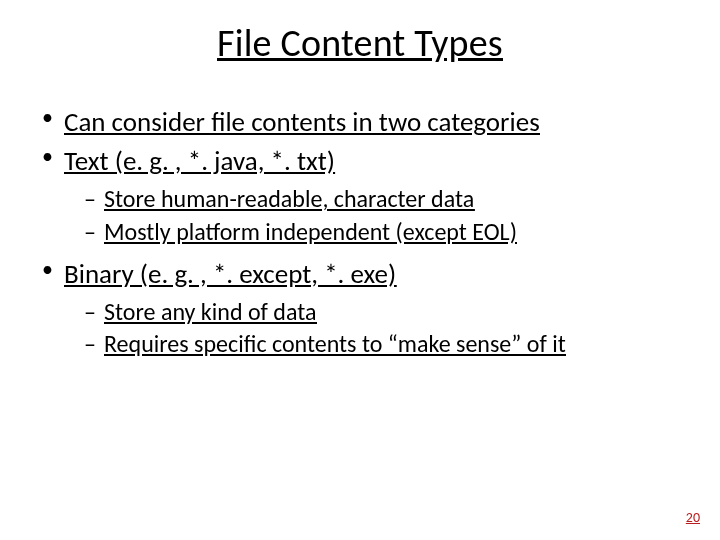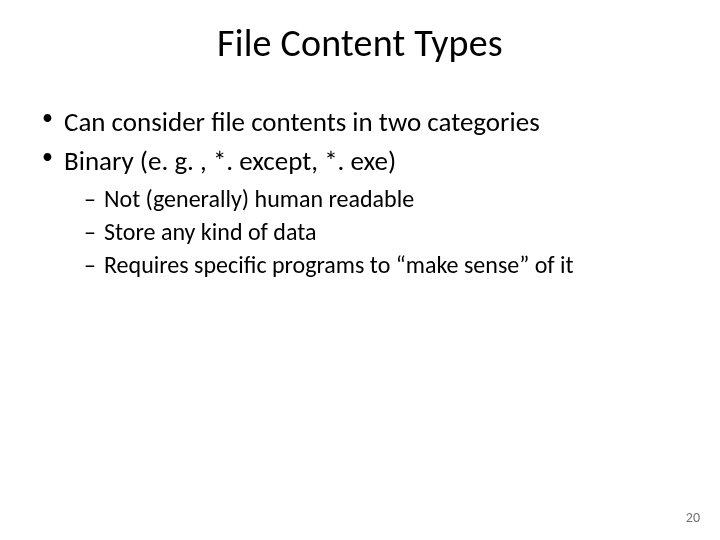--- a/index.html
+++ b/index.html
@@ -1,18 +1,19 @@
 <!DOCTYPE html>
 <html><head>
   <meta charset="utf-8">
   <style>
     * {
       margin: 0;
       padding: 0;
       box-sizing: border-box;
+      text-decoration: underline;
     }
     body {
       width: 720px;
       height: 540px;
       background: #ffffff;
       font-family: Calibri, "Segoe UI", Arial, sans-serif;
       position: relative;
       color: #000000;
     }
     .slide {
@@ -67,45 +68,53 @@
       content: "–";
       position: absolute;
       left: 0;
       top: 0;
     }
     .page-number {
       position: absolute;
       bottom: 14px;
       right: 20px;
       font-size: 14px;
-      color: #737373;
+      color: #b91c1c;
     }
   </style>
 </head>
 <body>
 
 <div class="slide">
   <h1 class="title">File Content Types</h1>
 
   <div class="content">
     <ul class="level1">
       <li>
         <span>Can consider file contents in two categories</span>
       </li>
       <li>
+        <span>Text (e. g. , *. java, *. txt)</span>
+        <ul class="level2">
+          <li>
+            <span>Store human-readable, character data</span>
+          </li>
+          <li>
+            <span>Mostly platform independent (except EOL)</span>
+          </li>
+        </ul>
+      </li>
+      <li>
         <span>Binary (e. g. , *. except, *. exe)</span>
         <ul class="level2">
-          <li>
-            <span>Not (generally) human readable</span>
-          </li>
           <li>
             <span>Store any kind of data</span>
           </li>
           <li>
-            <span>Requires specific programs to “make sense” of it</span>
+            <span>Requires specific contents to “make sense” of it</span>
           </li>
         </ul>
       </li>
     </ul>
   </div>
 
   <div class="page-number">20</div>
 </div>
 
 </body></html>

